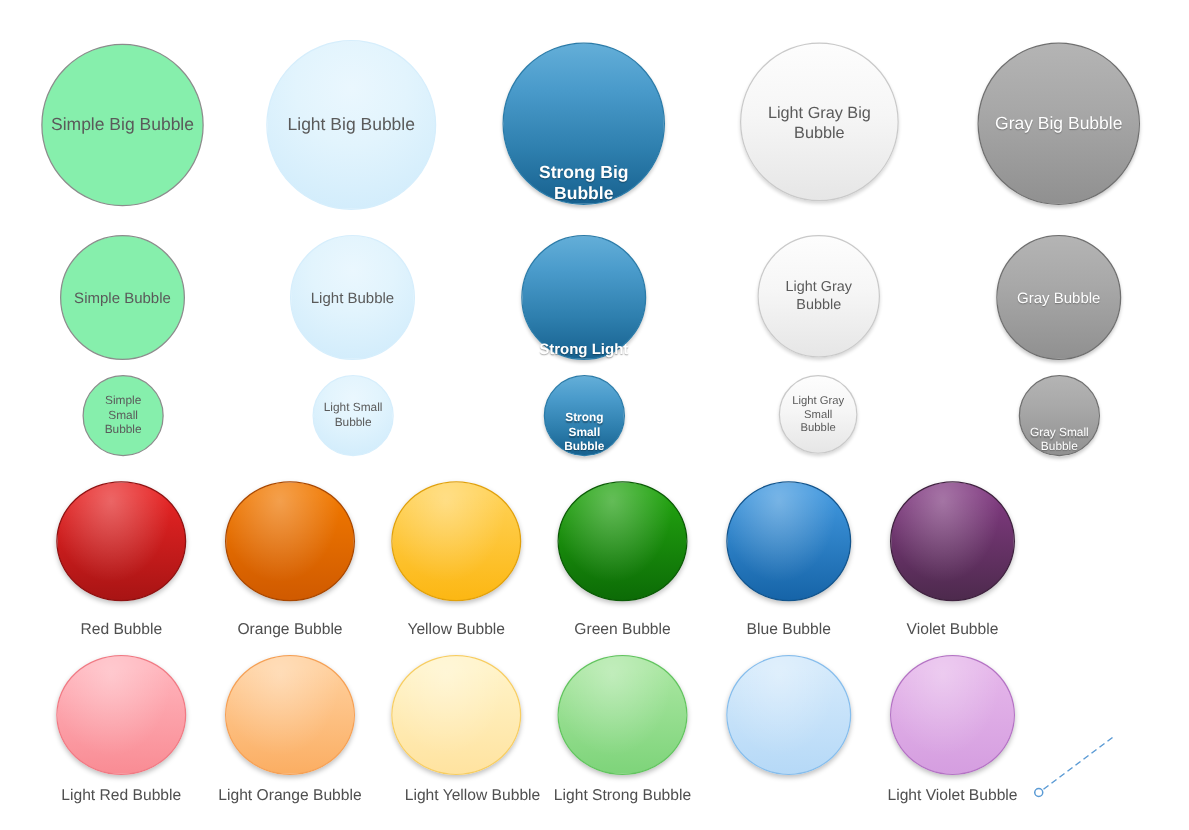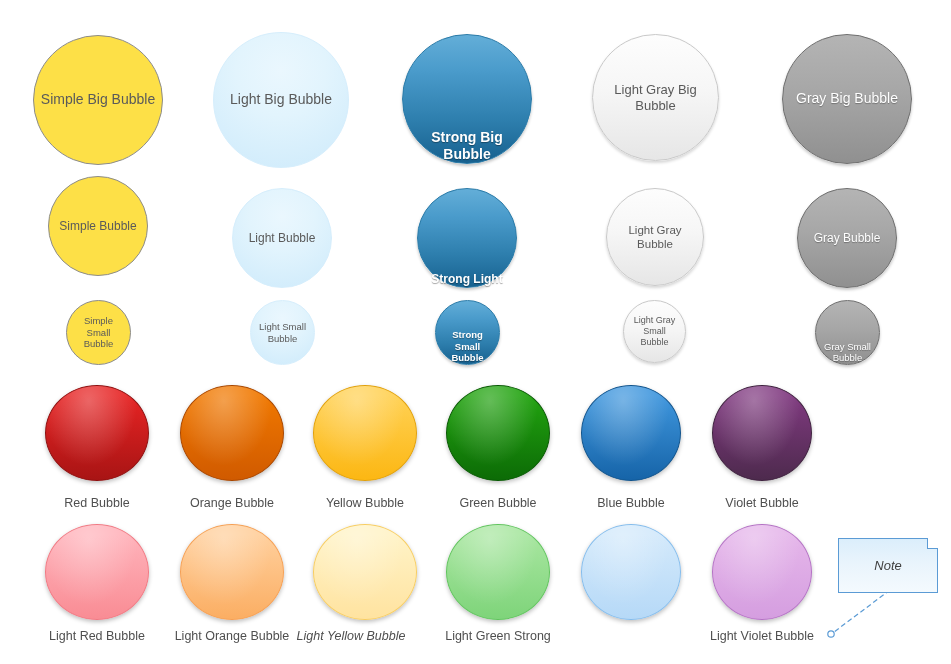--- a/index.html
+++ b/index.html
@@ -37,21 +37,21 @@
     user-select: none;
   }
   .bubble .lbl {
     display: block;
     padding: 0 6px;
     white-space: pre-line;
   }
 
   
   .sty-simple {
-    background: #fde047;
+    background: #86efac;
     border: 1px solid #8c8c8c;
     color: #5a5a5a;
   }
 
   
   .sty-light {
     background:
       radial-gradient(circle at 50% 28%, #eaf7fe 0%, #e2f4fd 38%, #cdeafb 100%);
     border: 1px solid #d6eefc;
     color: #5a5a5a;
@@ -170,21 +170,21 @@
     <span class="lbl">Strong Big Bubble</span>
   </div>
   <div class="bubble sty-lightgray" style="left:592px; top:34px; width:127px; height:127px; font-size:13px;">
     <span class="lbl">Light Gray Big
 Bubble</span>
   </div>
   <div class="bubble sty-gray" style="left:782px; top:34px; width:130px; height:130px; font-size:14px;">
     <span class="lbl">Gray Big Bubble</span>
   </div>
 
-  <div class="bubble sty-simple" style="left:48px;  top:176px; width:100px; height:100px; font-size:12px;">
+  <div class="bubble sty-simple" style="left:48px;  top:188px; width:100px; height:100px; font-size:12px;">
     <span class="lbl">Simple Bubble</span>
   </div>
   <div class="bubble sty-light" style="left:232px; top:188px; width:100px; height:100px; font-size:12px;">
     <span class="lbl">Light Bubble</span>
   </div>
   <div class="bubble sty-strong" style="left:417px; top:188px; width:100px; height:100px; font-size:12px;">
     <span class="lbl">Strong Light</span>
   </div>
   <div class="bubble sty-lightgray" style="left:606px; top:188px; width:98px; height:98px; font-size:11.5px;">
     <span class="lbl">Light Gray
@@ -236,36 +236,30 @@
   <div class="colorbubble" id="cb-5" style="left: 712px; top: 385px; width: 100px; height: 96px; background: linear-gradient(rgb(128, 58, 128) 0%, rgb(128, 58, 128) 10%, rgb(77, 42, 77) 100%); border: 1px solid rgb(63, 34, 63); box-shadow: rgba(0, 0, 0, 0.25) 0px 2px 4px;"></div>
   <div class="caption" style="left:692px; top:496px; width:140px;">Violet Bubble</div>
 
   <div class="colorbubble" id="lb-0" style="left: 45px; top: 524px; width: 104px; height: 96px; background: linear-gradient(rgb(255, 179, 187) 0%, rgb(255, 179, 187) 10%, rgb(249, 140, 148) 100%); border: 1px solid rgb(240, 122, 132); box-shadow: rgba(0, 0, 0, 0.25) 0px 2px 4px;"></div>
   <div class="caption" style="left:27px;  top:629px; width:140px;">Light Red Bubble</div>
 
   <div class="colorbubble" id="lb-1" style="left: 180px; top: 524px; width: 104px; height: 96px; background: linear-gradient(rgb(255, 207, 156) 0%, rgb(255, 207, 156) 10%, rgb(251, 174, 99) 100%); border: 1px solid rgb(245, 160, 85); box-shadow: rgba(0, 0, 0, 0.25) 0px 2px 4px;"></div>
   <div class="caption" style="left:162px; top:629px; width:140px;">Light Orange Bubble</div>
 
   <div class="colorbubble" id="lb-2" style="left: 313px; top: 524px; width: 104px; height: 96px; background: linear-gradient(rgb(255, 243, 199) 0%, rgb(255, 243, 199) 10%, rgb(255, 227, 160) 100%); border: 1px solid rgb(247, 205, 98); box-shadow: rgba(0, 0, 0, 0.25) 0px 2px 4px;"></div>
-  <div class="caption" style="left:281px; top:629px; width:140px;font-style:italic;">Light Yellow Bubble</div>
+  <div class="caption" style="left:308px; top:629px; width:140px;">Light Yellow Bubble</div>
 
   <div class="colorbubble" id="lb-3" style="left: 446px; top: 524px; width: 104px; height: 96px; background: linear-gradient(rgb(168, 230, 160) 0%, rgb(168, 230, 160) 10%, rgb(126, 212, 122) 100%); border: 1px solid rgb(98, 196, 95); box-shadow: rgba(0, 0, 0, 0.25) 0px 2px 4px;"></div>
-  <div class="caption" style="left:428px; top:629px; width:140px;">Light Green Strong</div>
+  <div class="caption" style="left:428px; top:629px; width:140px;">Light Strong Bubble</div>
 
   <div class="colorbubble" id="lb-4" style="left: 581px; top: 524px; width: 100px; height: 96px; background: linear-gradient(rgb(211, 233, 251) 0%, rgb(211, 233, 251) 10%, rgb(182, 217, 247) 100%); border: 1px solid rgb(134, 189, 236); box-shadow: rgba(0, 0, 0, 0.25) 0px 2px 4px;"></div>
   <div class="caption" style="left:561px; top:629px; width:140px;margin-top:38px;">Light Blue Bubble</div>
 
   <div class="colorbubble" id="lb-5" style="left: 712px; top: 524px; width: 100px; height: 96px; background: linear-gradient(rgb(229, 182, 234) 0%, rgb(229, 182, 234) 10%, rgb(213, 158, 224) 100%); border: 1px solid rgb(180, 115, 196); box-shadow: rgba(0, 0, 0, 0.25) 0px 2px 4px;"></div>
   <div class="caption" style="left:692px; top:629px; width:140px;">Light Violet Bubble</div>
 
   <svg id="note-leader" viewBox="0 0 110 52">
     <line x1="82" y1="2" x2="26" y2="44" stroke="#5b9bd5" stroke-width="1.2" stroke-dasharray="5 3"></line>
     <circle cx="23" cy="46" r="3.2" fill="#ffffff" stroke="#5b9bd5" stroke-width="1.2"></circle>
   </svg>
 
-  <div id="note-callout">
-    <div class="note-body">
-      <span class="note-text">Note</span>
-    </div>
-    <div class="note-fold"></div>
-  </div>
 
 </div>
 
 </body></html>

